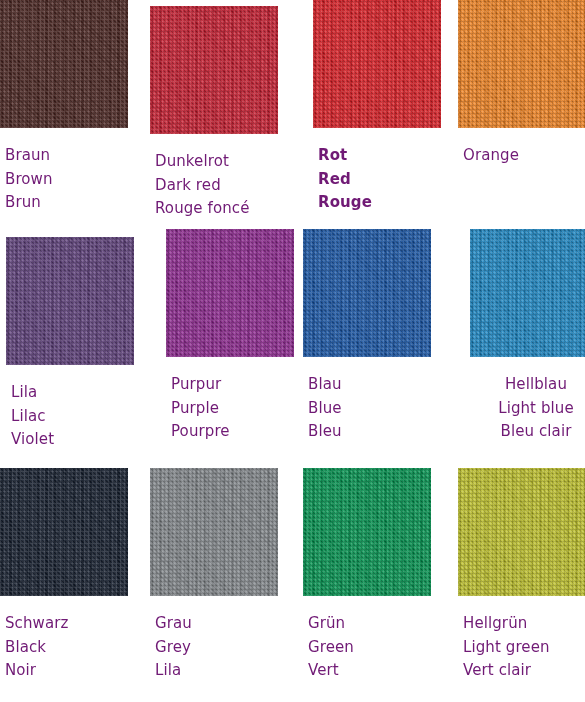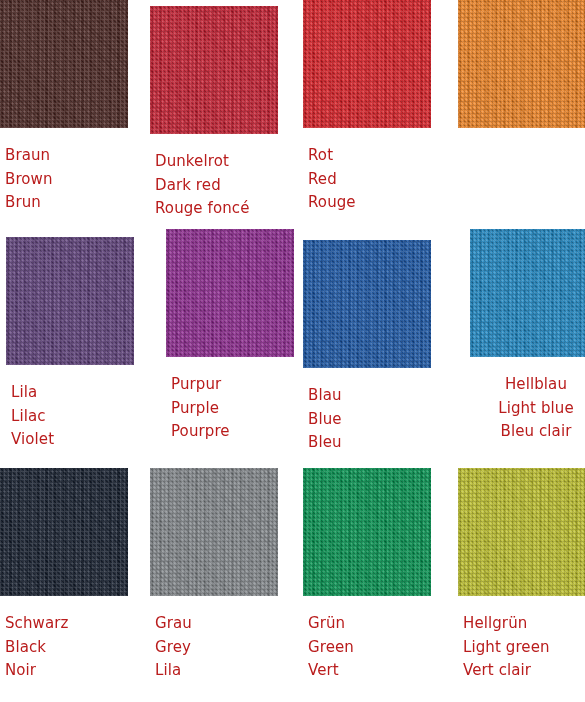--- a/index.html
+++ b/index.html
@@ -89,21 +89,21 @@
     pointer-events: none;
   }
 
   
   .swatch-labels {
     padding: 16px 0 0 5px;
   }
   .swatch-label {
     font-size: 15px;
     line-height: 23.5px;
-    color: #b91c1c;
+    color: #701a75;
     white-space: nowrap;
     letter-spacing: 0.1px;
   }
   .swatch-label.lang-de { }
   .swatch-label.lang-en { }
   .swatch-label.lang-fr { }
 </style>
 </head>
 <body>
 
@@ -117,48 +117,51 @@
       </div>
     </div>
     <div class="swatch-cell" style="left: 150px; top: 6px; width: 128px;">
       <div class="swatch-chip" style="height: 128px; background-color: rgb(195, 31, 49);"></div>
       <div class="swatch-labels">
         <div class="swatch-label lang-de">Dunkelrot</div>
         <div class="swatch-label lang-en">Dark red</div>
         <div class="swatch-label lang-fr">Rouge foncé</div>
       </div>
     </div>
-    <div class="swatch-cell" style="left: 303px; top: 0px; width: 128px;">
+    <div class="swatch-cell" style="left: 313px; top: 0px; width: 128px; font-weight: bold;">
       <div class="swatch-chip" style="height: 128px; background-color: rgb(214, 32, 39);"></div>
       <div class="swatch-labels">
         <div class="swatch-label lang-de">Rot</div>
         <div class="swatch-label lang-en">Red</div>
         <div class="swatch-label lang-fr">Rouge</div>
       </div>
     </div>
     <div class="swatch-cell" style="left: 458px; top: 0px; width: 127px;">
       <div class="swatch-chip" style="height: 128px; background-color: rgb(236, 131, 37);"></div>
+      <div class="swatch-labels">
+        <div class="swatch-label lang-de">Orange</div>
+      </div>
     </div>
     <div class="swatch-cell" style="left: 6px; top: 229px; width: 128px; margin-top: 8px;">
       <div class="swatch-chip" style="height: 128px; background-color: rgb(93, 64, 121);"></div>
       <div class="swatch-labels">
         <div class="swatch-label lang-de">Lila</div>
         <div class="swatch-label lang-en">Lilac</div>
         <div class="swatch-label lang-fr">Violet</div>
       </div>
     </div>
     <div class="swatch-cell" style="left: 150px; top: 229px; width: 128px; margin-left: 16px;">
       <div class="swatch-chip" style="height: 128px; background-color: rgb(140, 42, 142);"></div>
       <div class="swatch-labels">
         <div class="swatch-label lang-de">Purpur</div>
         <div class="swatch-label lang-en">Purple</div>
         <div class="swatch-label lang-fr">Pourpre</div>
       </div>
     </div>
-    <div class="swatch-cell" style="left: 303px; top: 240px; width: 128px;">
+    <div class="swatch-cell" style="left: 303px; top: 229px; width: 128px;">
       <div class="swatch-chip" style="height: 128px; background-color: rgb(27, 86, 164);"></div>
       <div class="swatch-labels">
         <div class="swatch-label lang-de">Blau</div>
         <div class="swatch-label lang-en">Blue</div>
         <div class="swatch-label lang-fr">Bleu</div>
       </div>
     </div>
     <div class="swatch-cell" style="left: 470px; top: 229px; width: 127px; text-align: center;">
       <div class="swatch-chip" style="height: 128px; background-color: rgb(31, 134, 193);"></div>
       <div class="swatch-labels">

